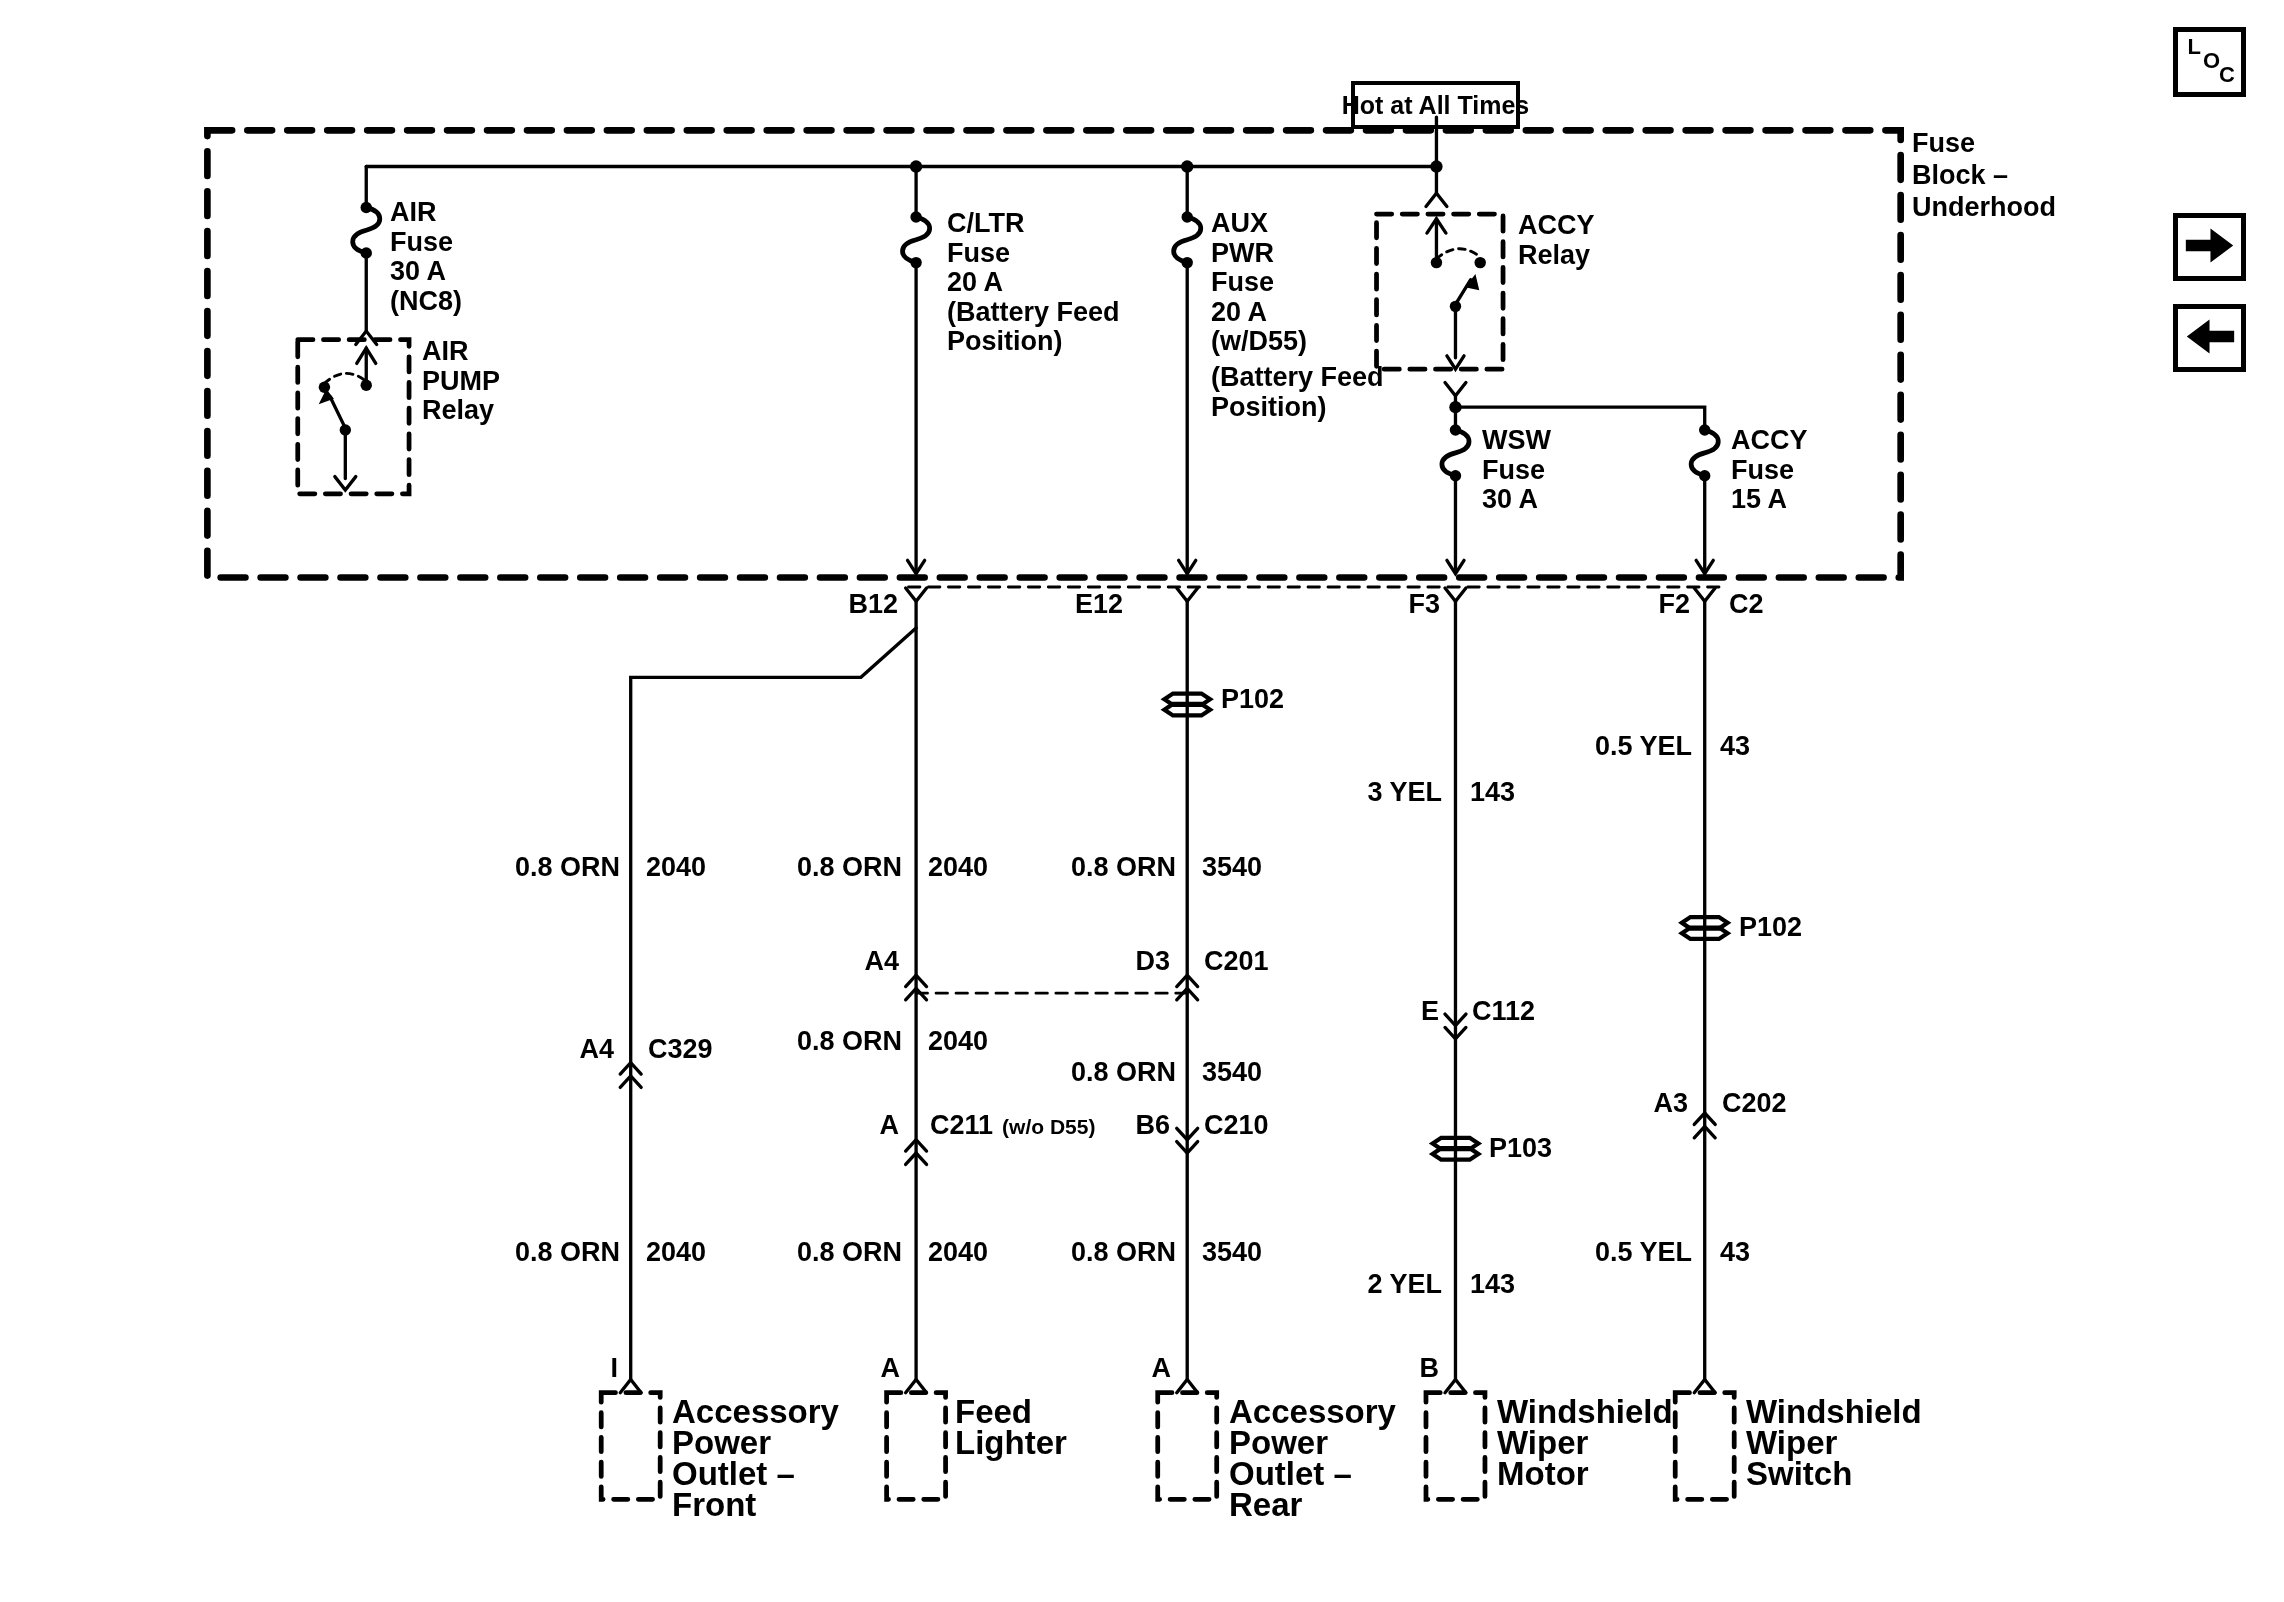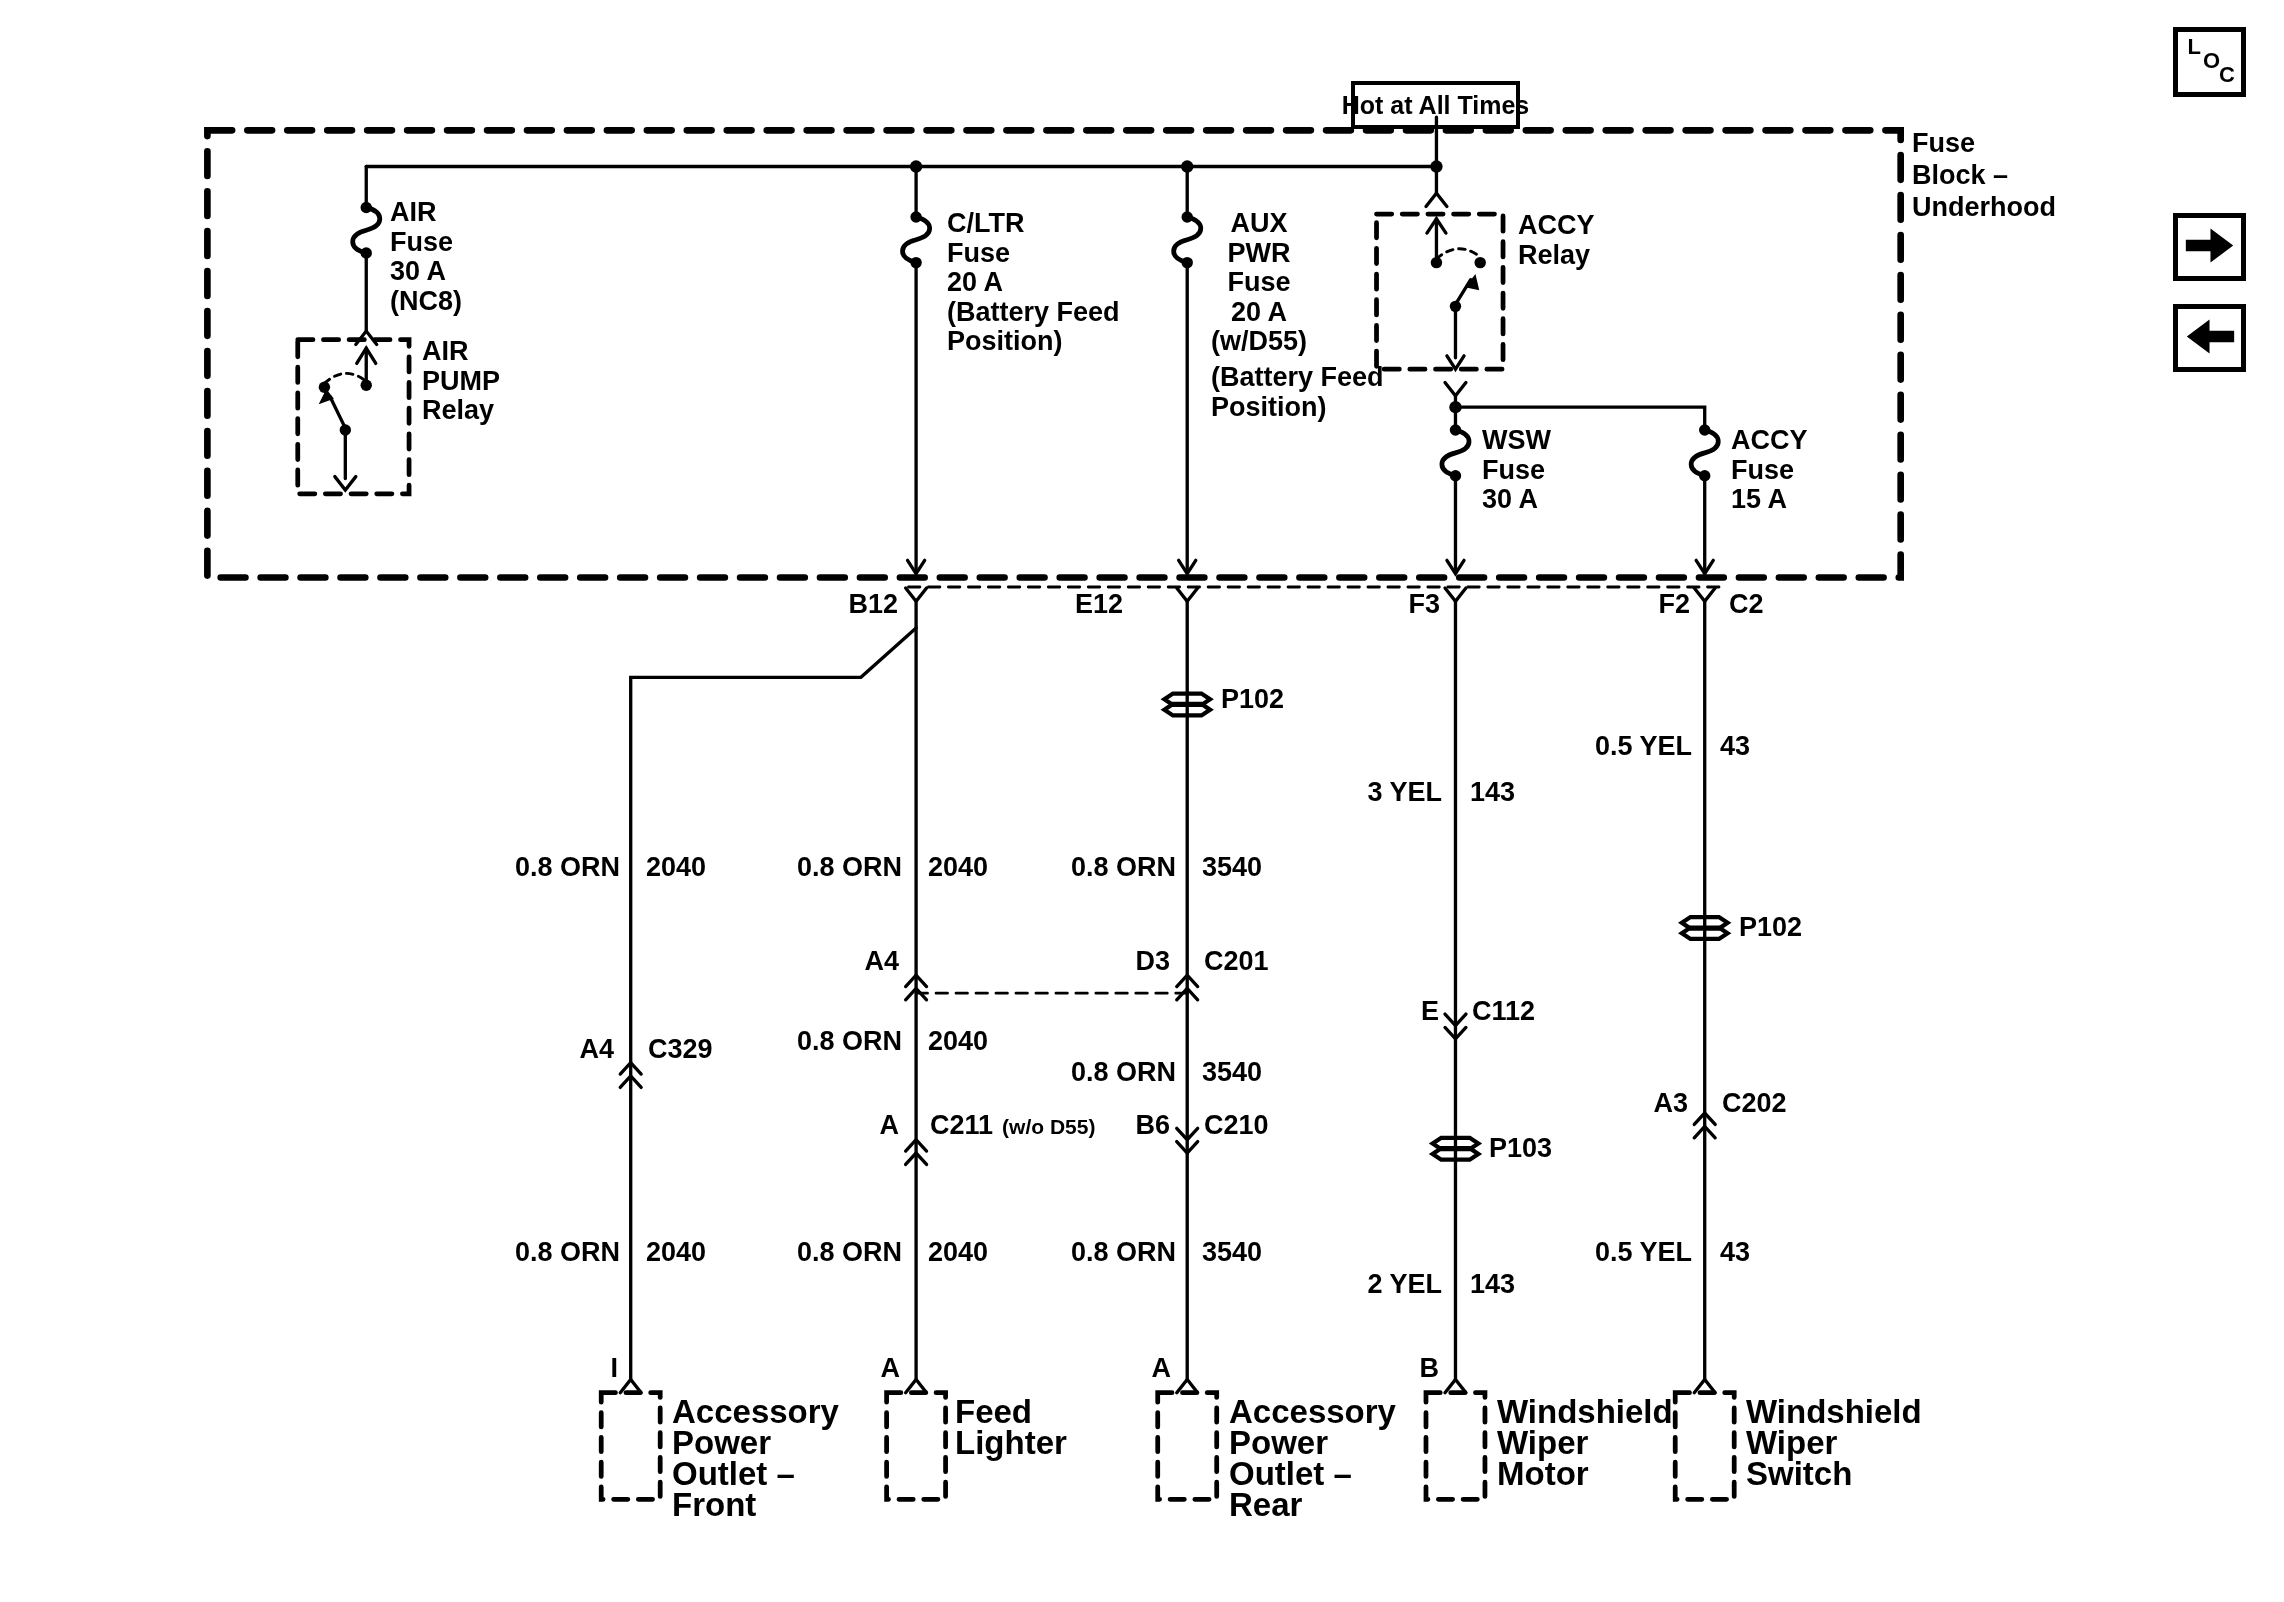--- a/index.html
+++ b/index.html
@@ -212,21 +212,21 @@
 30 A
 (NC8)</div>
   <div class="lbl" style="left:422px;top:337px;">AIR
 PUMP
 Relay</div>
   <div class="lbl" style="left:940px;top:209px;margin-left:7px;">C/LTR
 Fuse
 20 A
 (Battery Feed
 Position)</div>
-  <div class="lbl" style="left:1211px;top:209px;text-align:center;">AUX
+  <div class="lbl" style="left:1211px;top:209px;">AUX
 PWR
 Fuse
 20 A
 (w/D55)</div>
   <div class="lbl" style="left:1211px;top:363px;">(Battery Feed
 Position)</div>
   <div class="lbl" style="left:1518px;top:211px;">ACCY
 Relay</div>
   <div class="lbl" style="left:1482px;top:426px;">WSW
 Fuse

